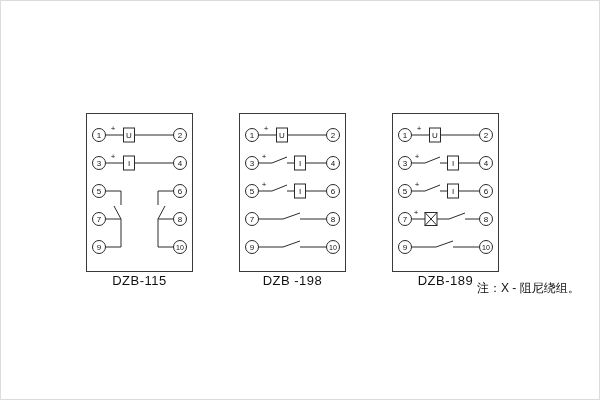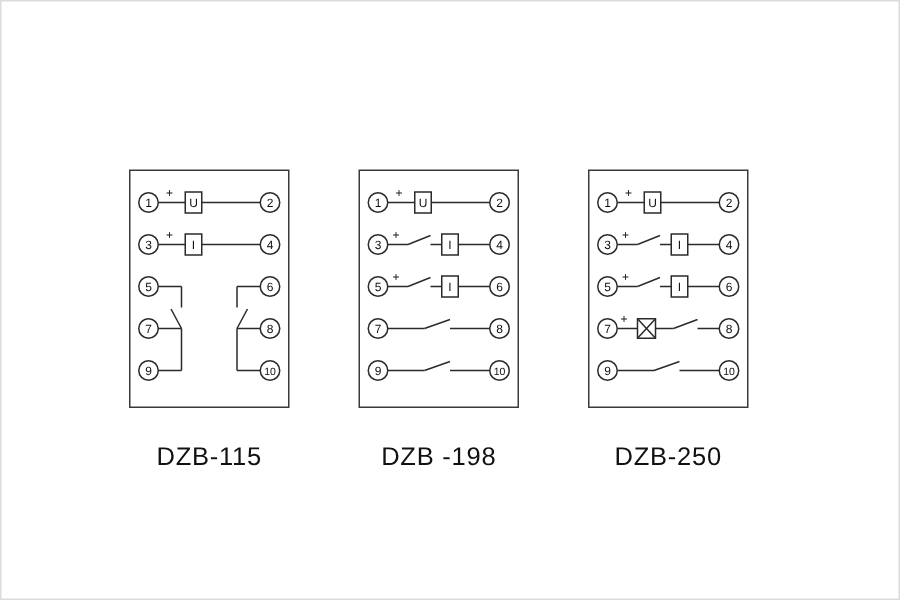--- a/index.html
+++ b/index.html
@@ -1,21 +1,21 @@
 <!DOCTYPE html>
 <html><head>
 <meta charset="utf-8">
 <style>
   html,body{margin:0;padding:0;background:#fff;}
   .page{position:relative;width:600px;height:400px;background:#ffffff;border:1px solid #dcdcdc;
         font-family:"Liberation Sans",sans-serif;overflow:hidden;box-sizing:border-box;}
   .panels{position:absolute;left:85px;top:112px;display:flex;gap:46px;}
   .panel{display:flex;flex-direction:column;align-items:center;}
   .panel svg{border:1px solid #3a3a3a;background:#fff;display:block;}
-  .plabel{margin-top:23px;font-size:17px;color:#111;letter-spacing:.5px;}
+  .plabel{margin-top:1px;font-size:13px;color:#111;letter-spacing:.5px;}
   .note{position:absolute;left:476px;top:279px;font-size:12px;color:#111;}
   .w{stroke:#2a2a2a;stroke-width:1;fill:none;}
   .b{fill:#ffffff;stroke:#2a2a2a;stroke-width:1;}
   svg text{font-family:"Liberation Sans",sans-serif;fill:#111;}
 </style>
 </head>
 <body>
 
 <div class="page">
   <div class="panels" id="panels">
@@ -153,16 +153,17 @@
           <circle cx="93" cy="105" r="6.5" class="b"></circle>
           <text x="93" y="108" font-size="8" text-anchor="middle">8</text>
           <line x1="18.5" y1="133" x2="43" y2="133" class="w"></line>
           <line x1="43" y1="133" x2="60" y2="127" class="w"></line>
           <line x1="60" y1="133" x2="86.5" y2="133" class="w"></line>
           <circle cx="12" cy="133" r="6.5" class="b"></circle>
           <text x="12" y="136" font-size="8" text-anchor="middle">9</text>
           <circle cx="93" cy="133" r="6.5" class="b"></circle>
           <text x="93" y="136" font-size="7" text-anchor="middle">10</text>
         </svg>
-        <div class="plabel">DZB-250</div>
+        <div class="plabel">DZB-189</div>
       </div>
     </div>
+  <div class="note">注：X - 阻尼绕组。</div>
 </div>
 
 </body></html>

